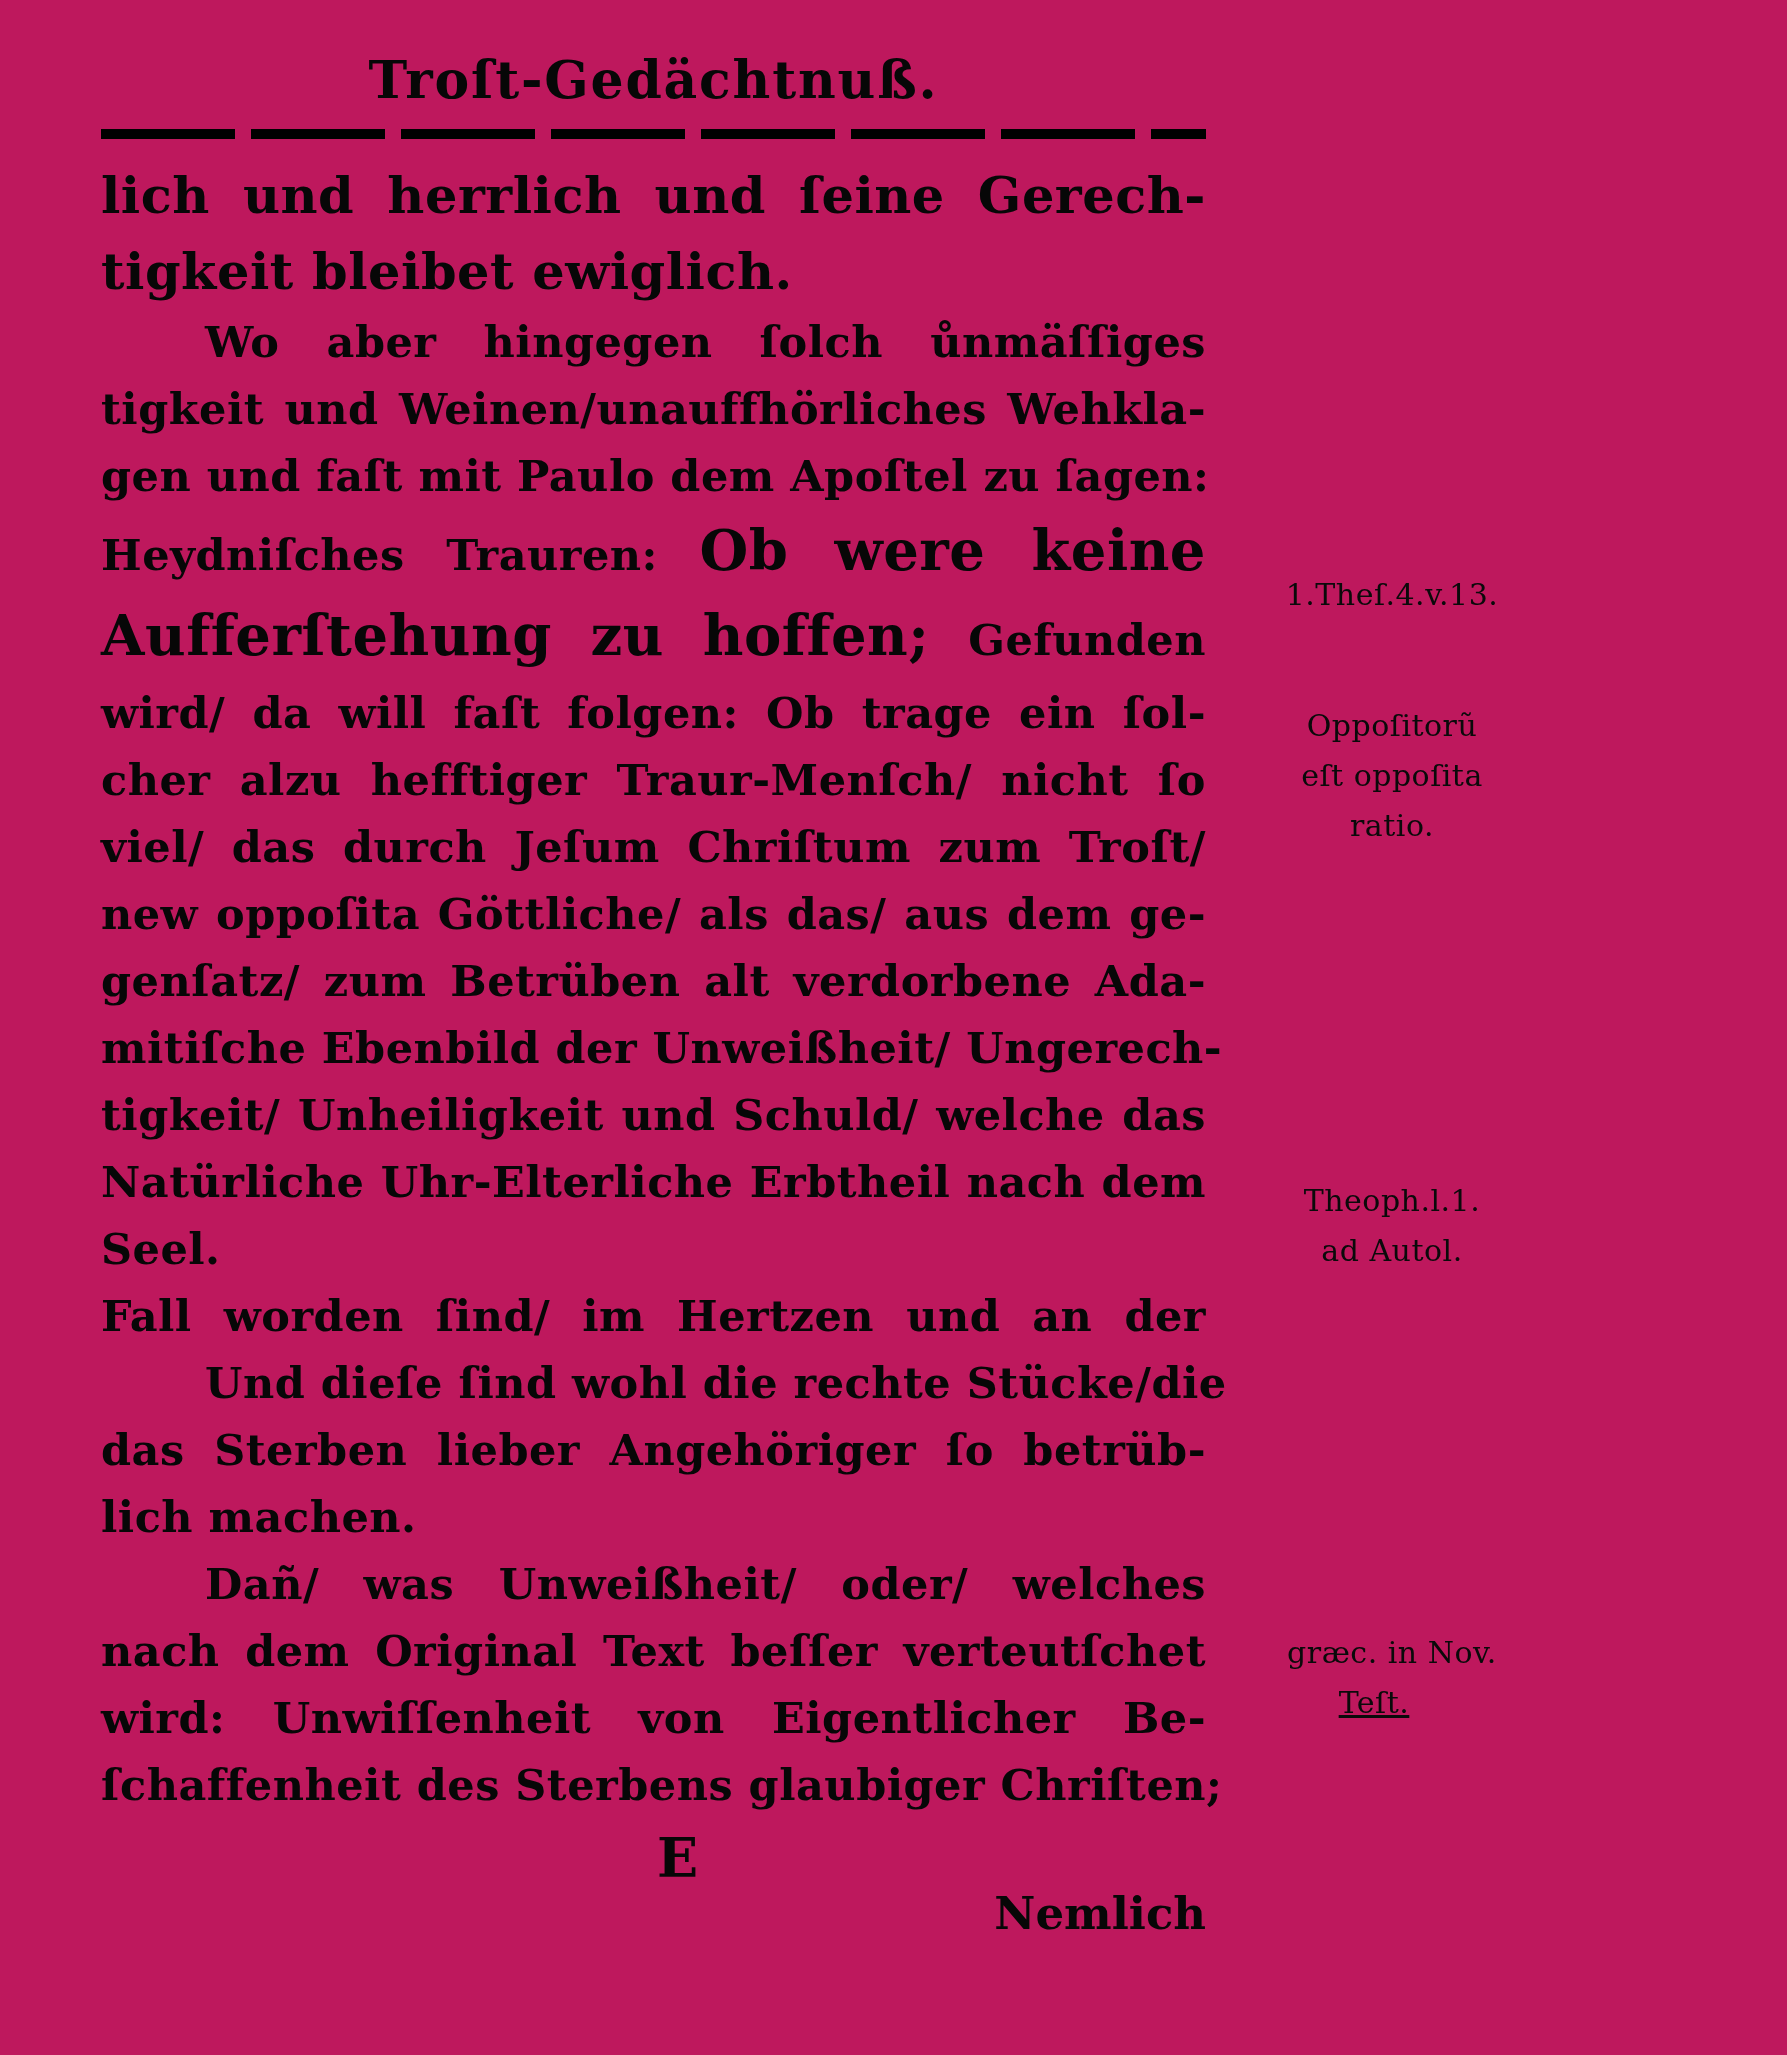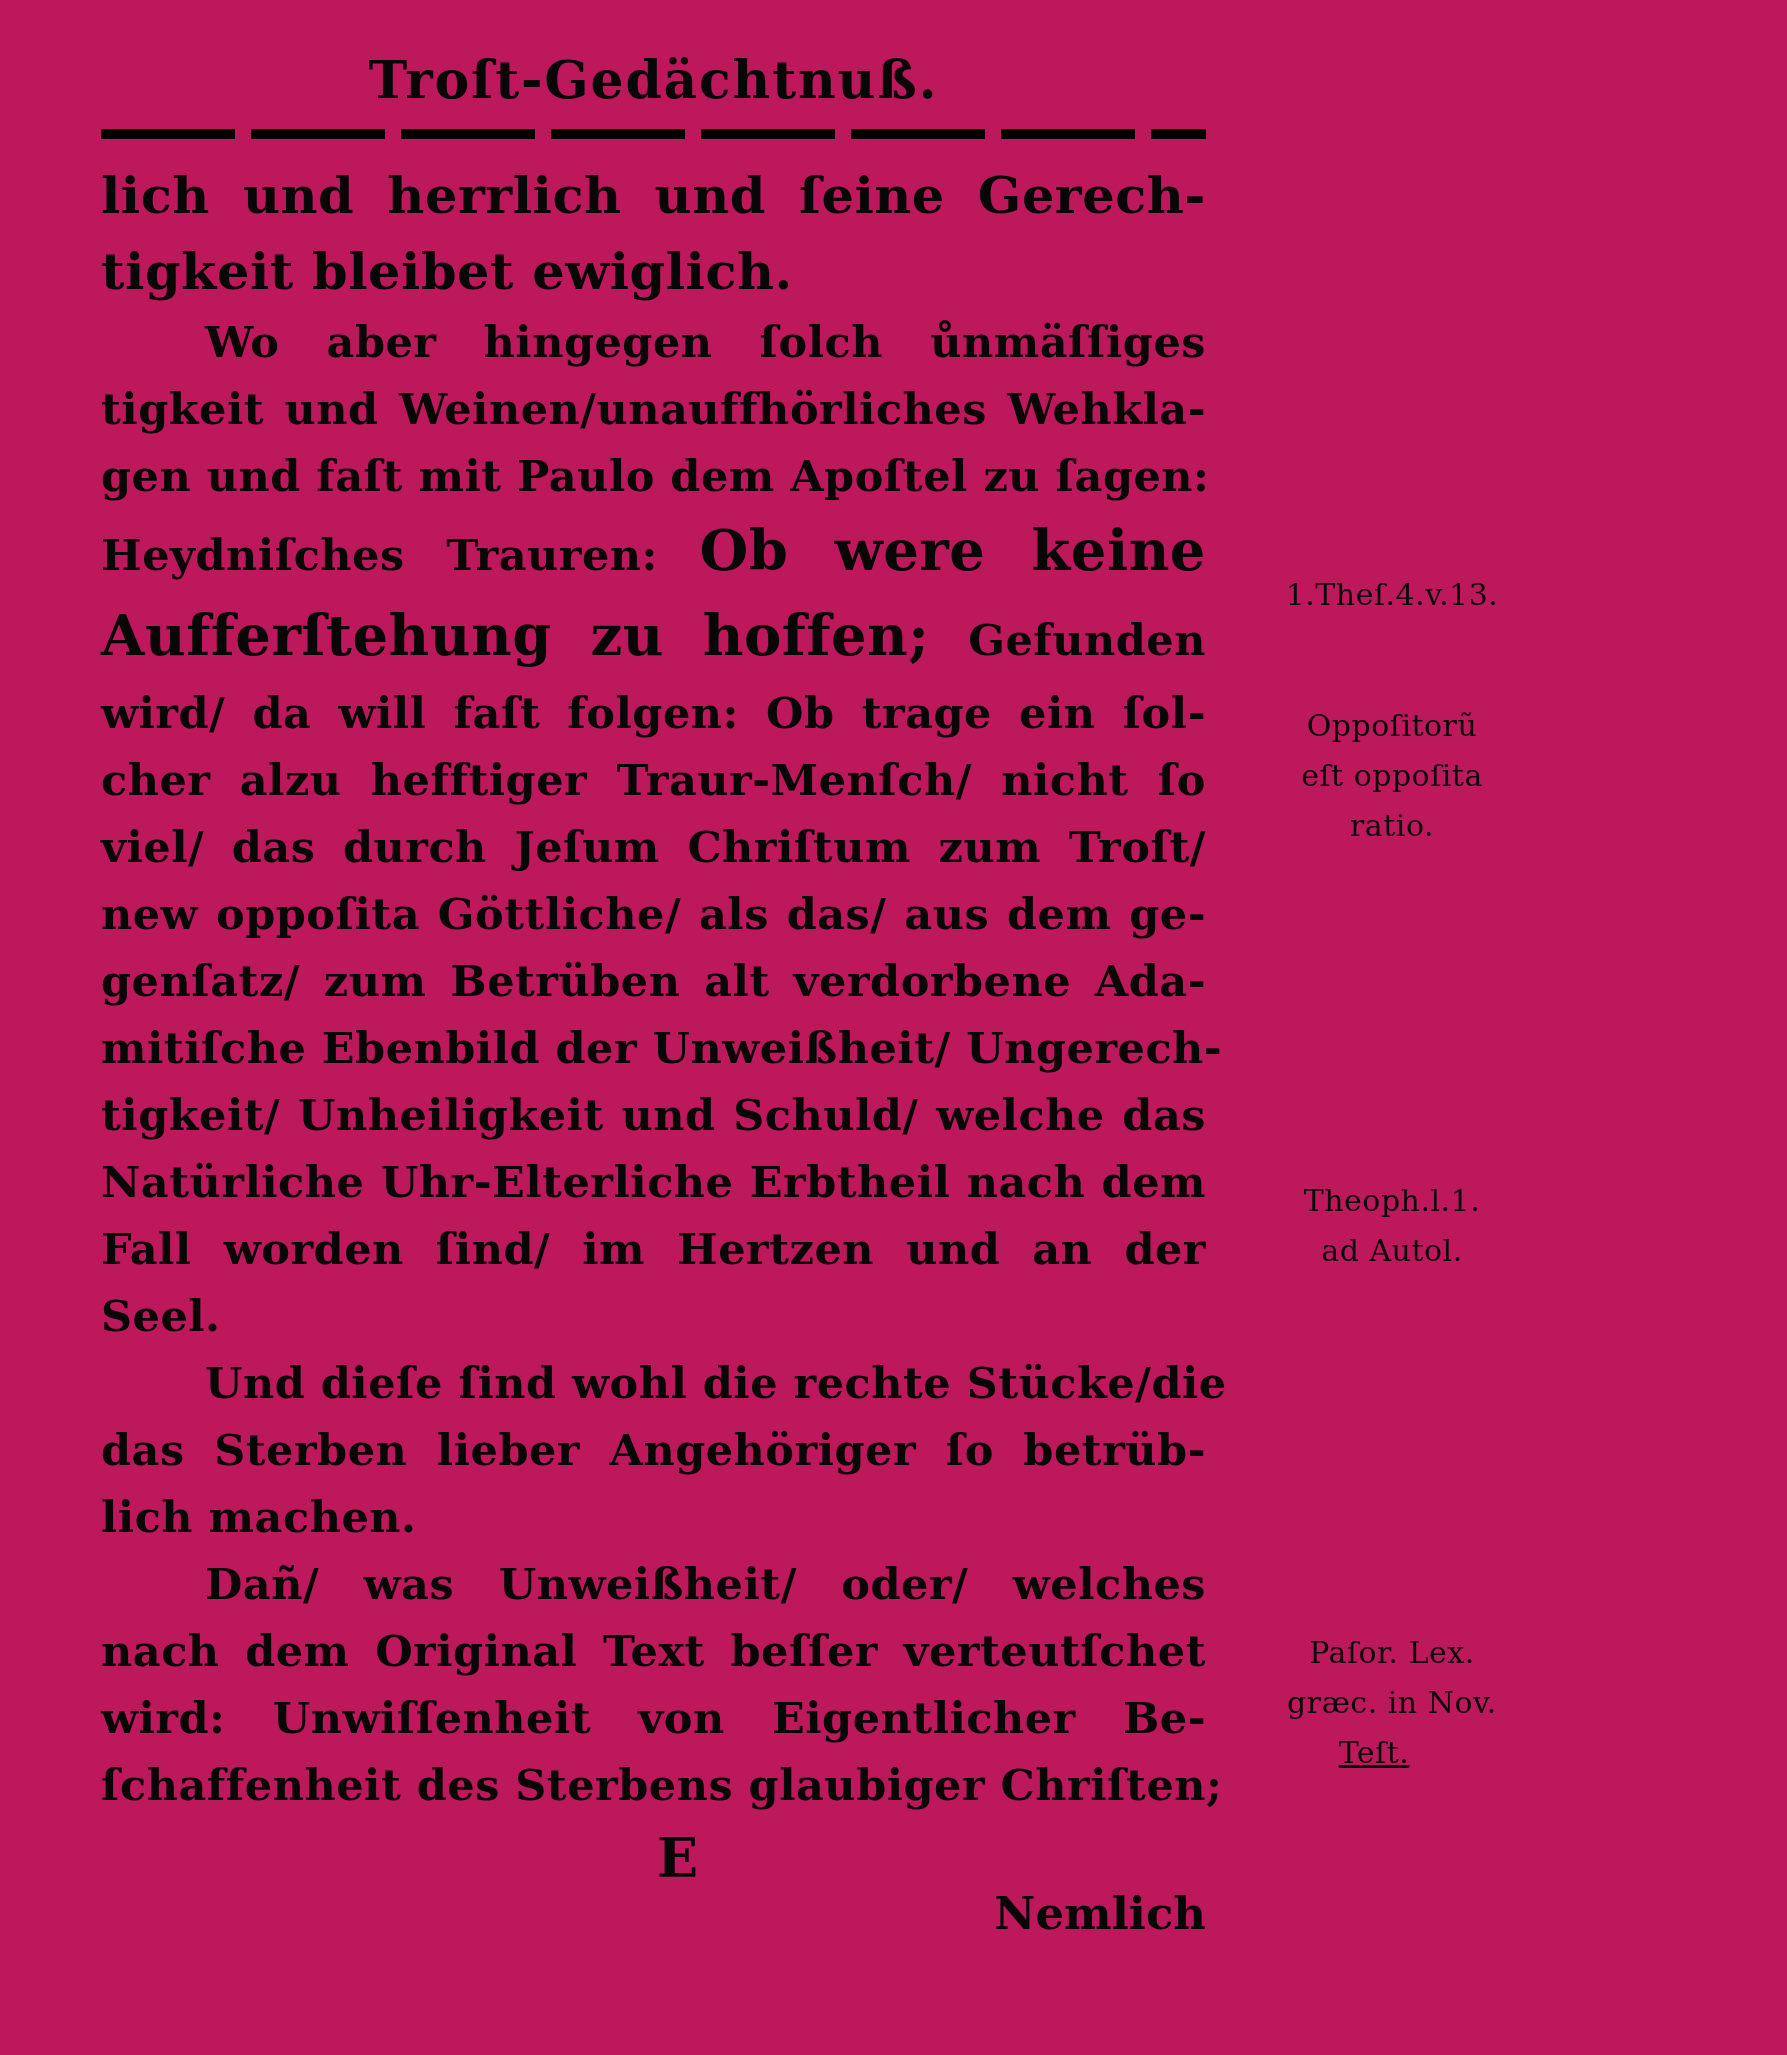--- a/index.html
+++ b/index.html
@@ -79,22 +79,22 @@
         <div class="line mixed"><span class="seg-m">Heydniſches Trauren: </span><span class="seg-xl">Ob were keine</span></div>
         <div class="line mixed"><span class="seg-xl">Aufferſtehung zu hoffen; </span><span class="seg-m">Gefunden</span></div>
         <div class="line">wird/ da will faſt folgen: Ob trage ein ſol-</div>
         <div class="line">cher alzu hefftiger Traur-Menſch/ nicht ſo</div>
         <div class="line">viel/ das durch Jeſum Chriſtum zum Troſt/</div>
         <div class="line">new oppoſita Göttliche/ als das/ aus dem ge-</div>
         <div class="line">genſatz/ zum Betrüben alt verdorbene Ada-</div>
         <div class="line">mitiſche Ebenbild der Unweißheit/ Ungerech-</div>
         <div class="line">tigkeit/ Unheiligkeit und Schuld/ welche das</div>
         <div class="line">Natürliche Uhr-Elterliche Erbtheil nach dem</div>
+        <div class="line noj">Seel.</div>
         <div class="line">Fall worden ſind/ im Hertzen und an der</div>
-        <div class="line noj">Seel.</div>
         <div class="line indent">Und dieſe ſind wohl die rechte Stücke/die</div>
         <div class="line">das Sterben lieber Angehöriger ſo betrüb-</div>
         <div class="line noj">lich machen.</div>
         <div class="line indent">Dañ/ was Unweißheit/ oder/ welches</div>
         <div class="line">nach dem Original Text beſſer verteutſchet</div>
         <div class="line">wird: Unwiſſenheit von Eigentlicher Be-</div>
         <div class="line">ſchaffenheit des Sterbens glaubiger Chriſten;</div>
       </div>
 
     <div class="footer-line">
@@ -110,20 +110,19 @@
     <div class="margin-note note-1">
         <div class="mn-line">Oppoſitorũ</div>
         <div class="mn-line">eſt oppoſita</div>
         <div class="mn-line">ratio.</div>
       </div>
     <div class="margin-note note-2">
         <div class="mn-line">Theoph.l.1.</div>
         <div class="mn-line">ad Autol.</div>
       </div>
     <div class="margin-note note-3">
-        <div class="mn-line">Paſor. Lex.</div>
         <div class="mn-line">græc. in Nov.</div>
         <div class="mn-line center">Teſt.</div>
       </div>
   </aside>
 
 </div>
 
 
 </body></html>

